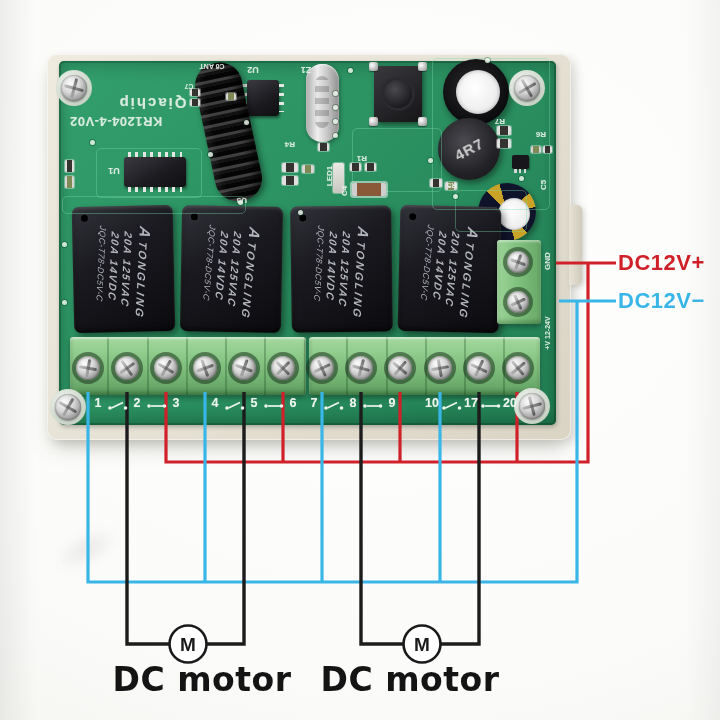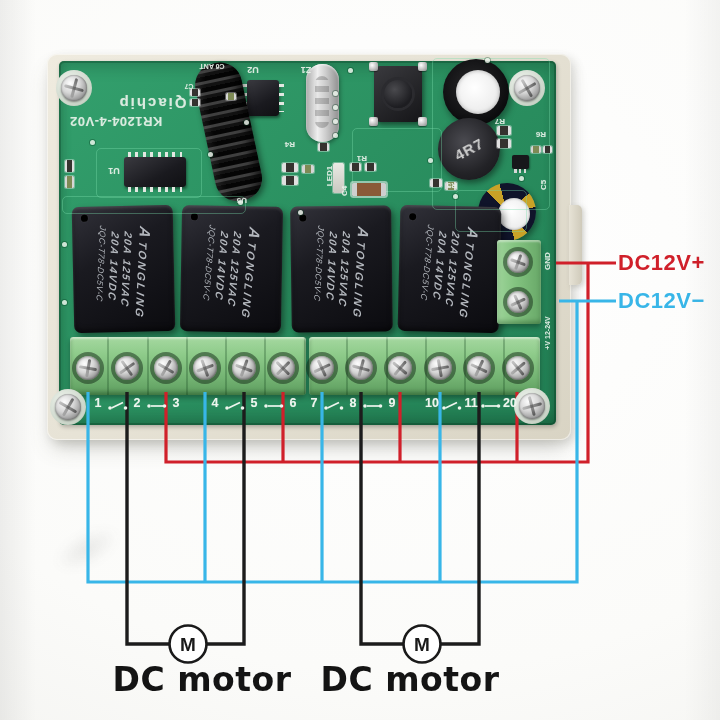--- a/index.html
+++ b/index.html
@@ -354,21 +354,21 @@
     <div class="num" style="left: 98px;">1</div>
     <div class="num" style="left: 137px;">2</div>
     <div class="num" style="left: 176px;">3</div>
     <div class="num" style="left: 215px;">4</div>
     <div class="num" style="left: 254px;">5</div>
     <div class="num" style="left: 293px;">6</div>
     <div class="num" style="left: 314px;">7</div>
     <div class="num" style="left: 353px;">8</div>
     <div class="num" style="left: 392px;">9</div>
     <div class="num" style="left: 432px;">10</div>
-    <div class="num" style="left: 471px;">11</div>
+    <div class="num" style="left: 471px;">17</div>
     <div class="num" style="left: 510px;">20</div>
     <div class="swsym" style="left: 117.5px;"><svg width="22" height="12" viewBox="0 0 22 12">
         <circle cx="3" cy="8" r="1.8" fill="#eef5ee"></circle>
         <line x1="4.5" y1="8" x2="16" y2="2.5" stroke="#eef5ee" stroke-width="1.7"></line>
         <circle cx="18.5" cy="8" r="1.8" fill="#eef5ee"></circle>
       </svg></div>
     <div class="swsym" style="left: 156.5px;"><svg width="22" height="12" viewBox="0 0 22 12">
         <circle cx="3" cy="6" r="1.8" fill="#eef5ee"></circle>
         <line x1="5" y1="6" x2="17" y2="6" stroke="#eef5ee" stroke-width="1.7"></line>
         <circle cx="18.5" cy="6" r="1.8" fill="#eef5ee"></circle>

